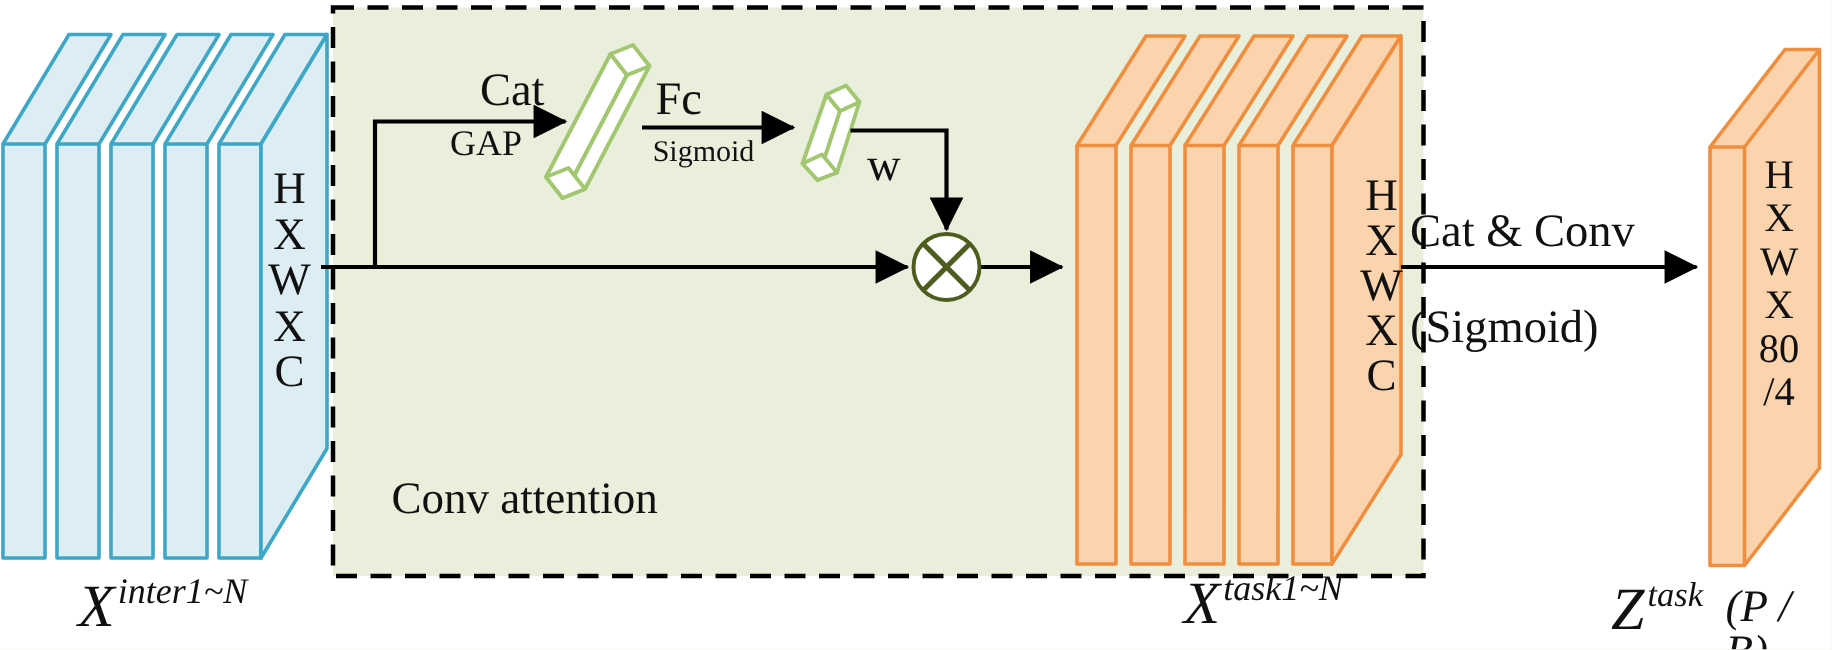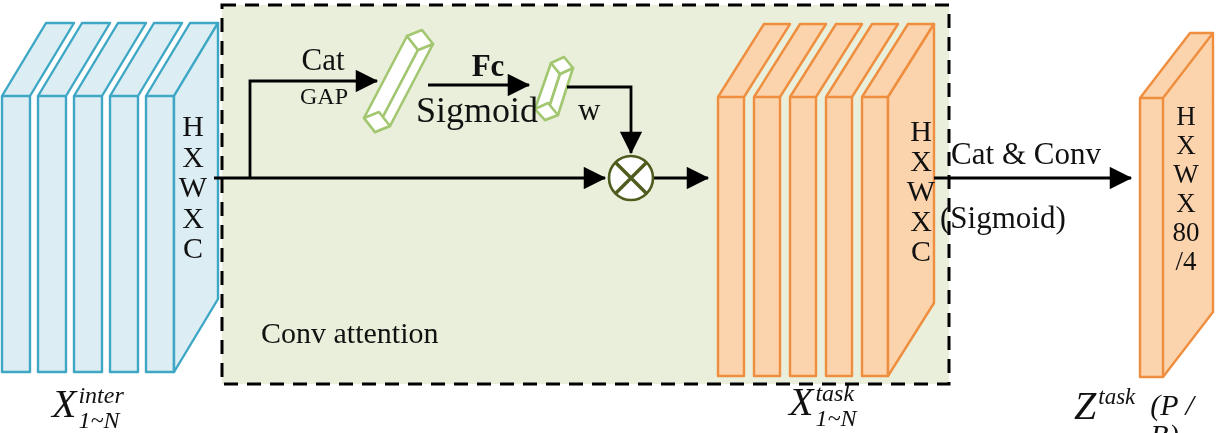--- a/index.html
+++ b/index.html
@@ -12,37 +12,37 @@
   .slab-b{fill:#dcedf3;stroke:#3da7c5;stroke-width:2.4;stroke-linejoin:round;}
   .slab-o{fill:#fbd3ac;stroke:#ee8e3e;stroke-width:2.4;stroke-linejoin:round;}
   .gbar{fill:#ffffff;stroke:#a3c771;stroke-width:2.6;stroke-linejoin:round;}
   .flowline{fill:none;stroke:#000;stroke-width:2.8;}
   .mult{fill:#ffffff;stroke:#4e5c1e;stroke-width:2.6;}
   .multx{fill:none;stroke:#4e5c1e;stroke-width:3.4;stroke-linecap:round;}
   #arr path{fill:#000;}
 
   
   .t{position:absolute;line-height:1.15;white-space:nowrap;}
-  .op-cat{left:283px;top:42px;width:80px;text-align:center;font-size:31px;}
+  .op-cat{left:283px;top:42px;width:80px;text-align:right;font-size:31px;}
   .op-gap{left:282px;top:83px;width:84px;text-align:center;font-size:24px;}
-  .op-fc{left:448px;top:48px;width:80px;text-align:center;font-size:31px;font-weight:bold;}
-  .op-sigmoid{left:416px;top:90px;width:106px;text-align:center;font-size:36px;}
+  .op-fc{left:437px;top:48px;width:80px;text-align:left;font-size:31px;}
+  .op-sigmoid{left:416px;top:90px;width:106px;text-align:center;font-size:20px;}
   .op-w{left:578px;top:92px;font-size:31px;}
-  .op-catconv{left:940px;top:136px;width:172px;text-align:center;font-size:31px;}
+  .op-catconv{left:940px;top:136px;width:172px;text-align:left;font-size:31px;}
   .op-convsig{left:940px;top:200px;width:162px;text-align:left;font-size:31px;}
   .module-label{left:261px;top:316px;font-size:30px;}
 
   .dims{position:absolute;white-space:pre-line;text-align:center;}
   .dims-inter{left:173px;top:111px;width:40px;font-size:30px;line-height:30.5px;}
   .dims-task{left:901px;top:116px;width:40px;font-size:30px;line-height:30px;}
   .dims-out{left:1166px;top:102px;width:40px;font-size:27px;line-height:29px;}
 
   .math{position:absolute;display:flex;align-items:flex-start;font-style:italic;}
   .math .base{font-size:40px;line-height:1;}
-  .math .ss{display:flex;flex-direction:column;font-size:24px;line-height:1.05;margin-left:2px;margin-top:-1px;}
+  .math .ss{display:flex;font-size:24px;line-height:1.05;margin-left:2px;margin-top:-1px;}
   .math .suffix{font-size:30px;line-height:1;margin-left:15px;margin-top:4px;}
   .math-inter{left:52px;top:384px;}
   .math-task{left:789px;top:382px;}
   .math-out{left:1074px;top:386px;}
   .math-out .ss{font-size:23px;}
 </style>
 </head>
 <body>
 
 <div class="canvas">

